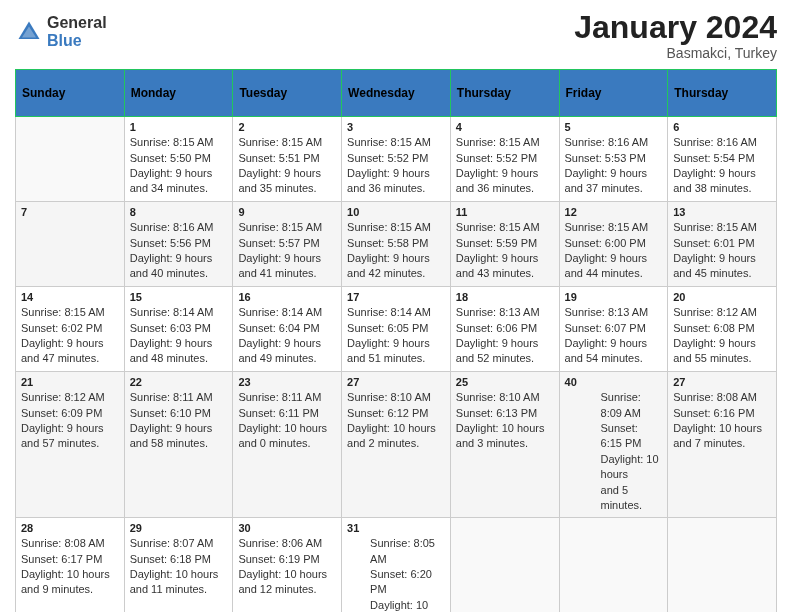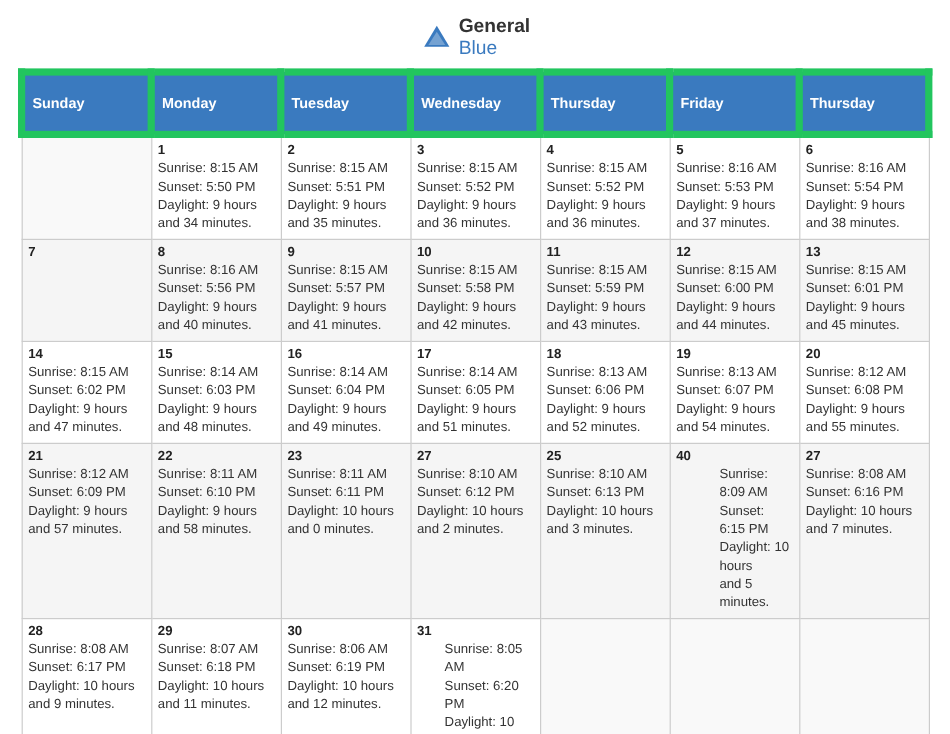--- a/index.html
+++ b/index.html
@@ -12,42 +12,42 @@
     }
     .page {
       width: 792px;
       height: 612px;
       display: flex;
       flex-direction: column;
       padding: 10px 15px 10px 15px;
     }
     .header {
       display: flex;
-      justify-content: center;
+      justify-content: space-between;
       align-items: flex-start;
       margin-bottom: 8px;
     }
     .logo {
       display: flex;
       align-items: center;
       margin-top: 4px;
     }
     .logo-text {
       display: flex;
       flex-direction: column;
       line-height: 1.1;
     }
     .logo-general {
       font-size: 16px;
       font-weight: bold;
       color: #333;
     }
     .logo-blue {
       font-size: 16px;
-      font-weight: normal;
+      font-weight: bold;
       color: #3a7abf;
     }
     .logo-icon {
       width: 28px;
       height: 28px;
       margin-right: 4px;
     }
     .title-section {
       text-align: right;
     }
@@ -61,26 +61,26 @@
       font-size: 14px;
       color: #555;
     }
     .calendar-table {
       width: 100%;
       border-collapse: collapse;
       flex: 1;
     }
     .calendar-table th {
       background-color: #3a7abf;
-      color: #ffffff;
+      color: #000000;
       font-size: 12px;
       font-weight: bold;
       padding: 16px 6px;
       text-align: left;
-      border: 6px solid #22c55e;
+      border: 1px solid #22c55e;
     }
     .calendar-table td {
       vertical-align: top;
       padding: 4px 5px;
       border: 1px solid #ccc;
       width: calc(100% / 7);
       font-size: 9.5px;
       color: #333;
       height: 85px;
       background: #fff;
@@ -114,20 +114,24 @@
     <div class="logo">
       <svg class="logo-icon" viewBox="0 0 40 40">
         <polygon points="20,5 35,30 5,30" fill="#3a7abf"></polygon>
         <polygon points="20,12 30,28 10,28" fill="#fff" opacity="0.3"></polygon>
       </svg>
       <div class="logo-text">
         <span class="logo-general">General</span>
         <span class="logo-blue">Blue</span>
       </div>
     </div>
+    <div class="title-section">
+      <div class="month-title">January 2024</div>
+      <div class="subtitle">Basmakci, Turkey</div>
+    </div>
   </div>
 
   <table class="calendar-table">
     <thead>
       <tr id="header-row">
           <th>Sunday</th>
           <th>Monday</th>
           <th>Tuesday</th>
           <th>Wednesday</th>
           <th>Thursday</th>

